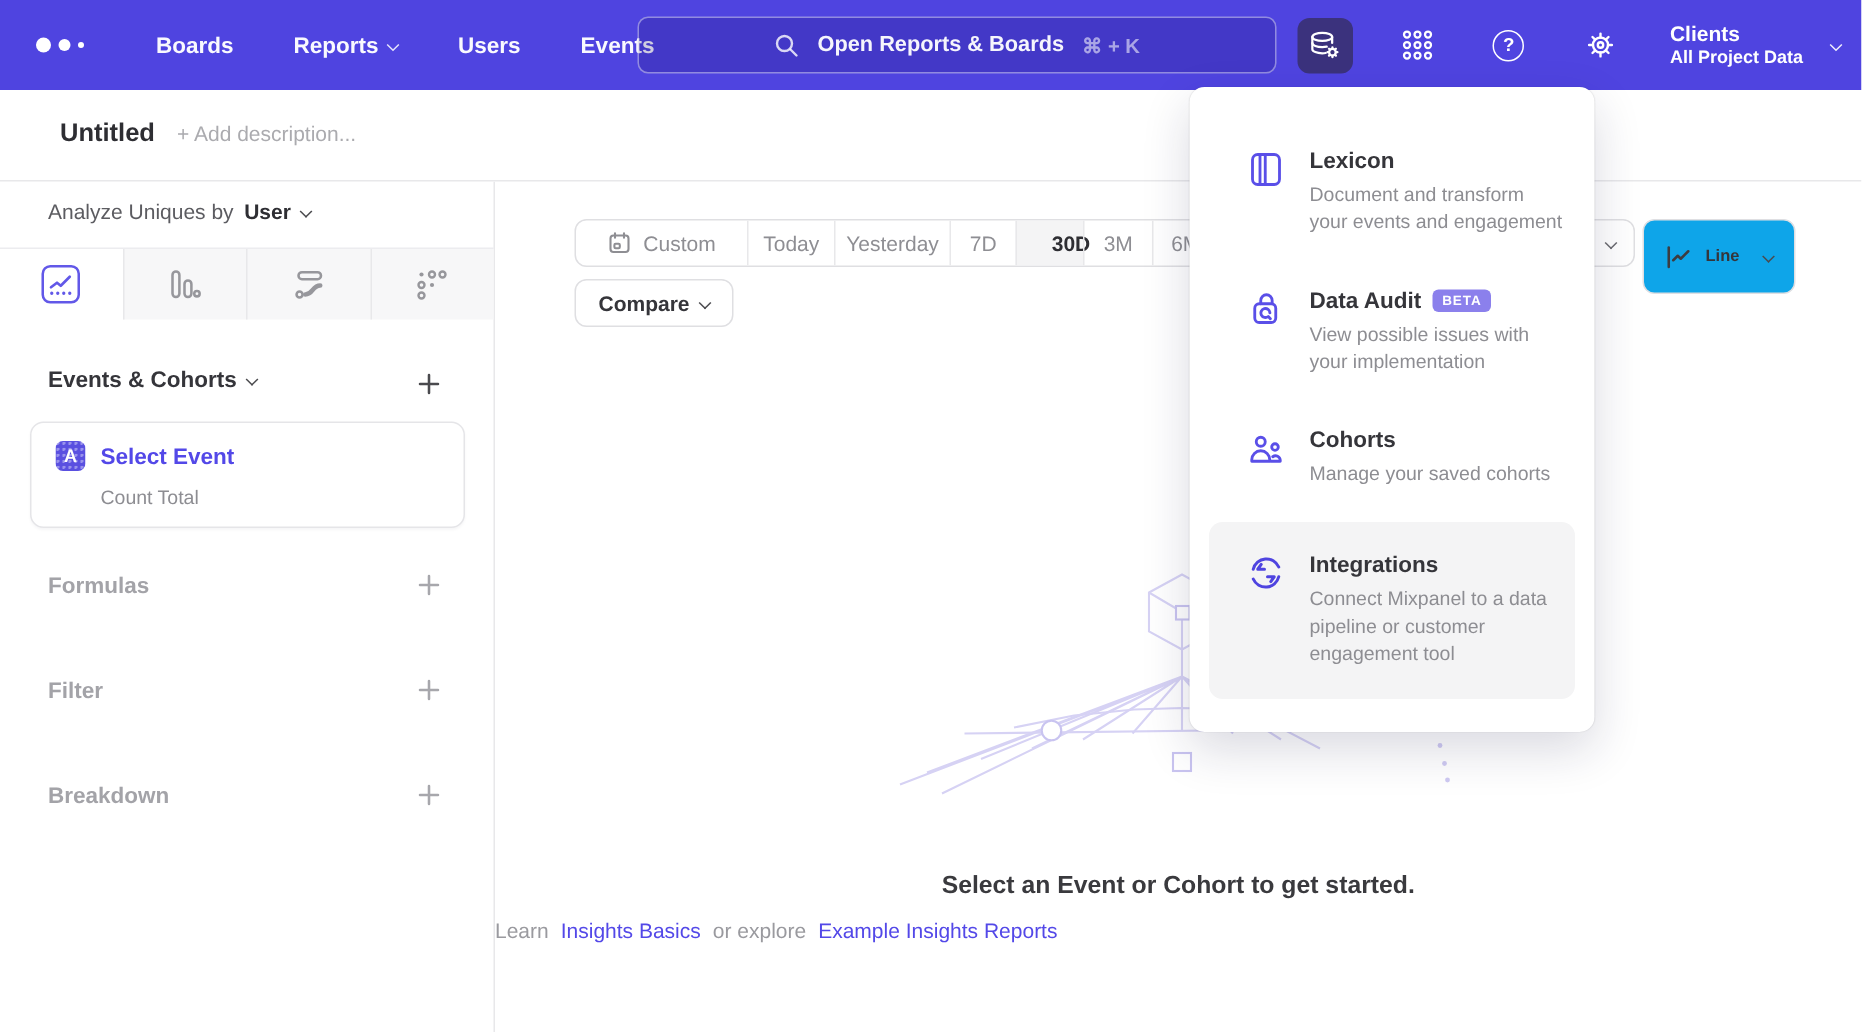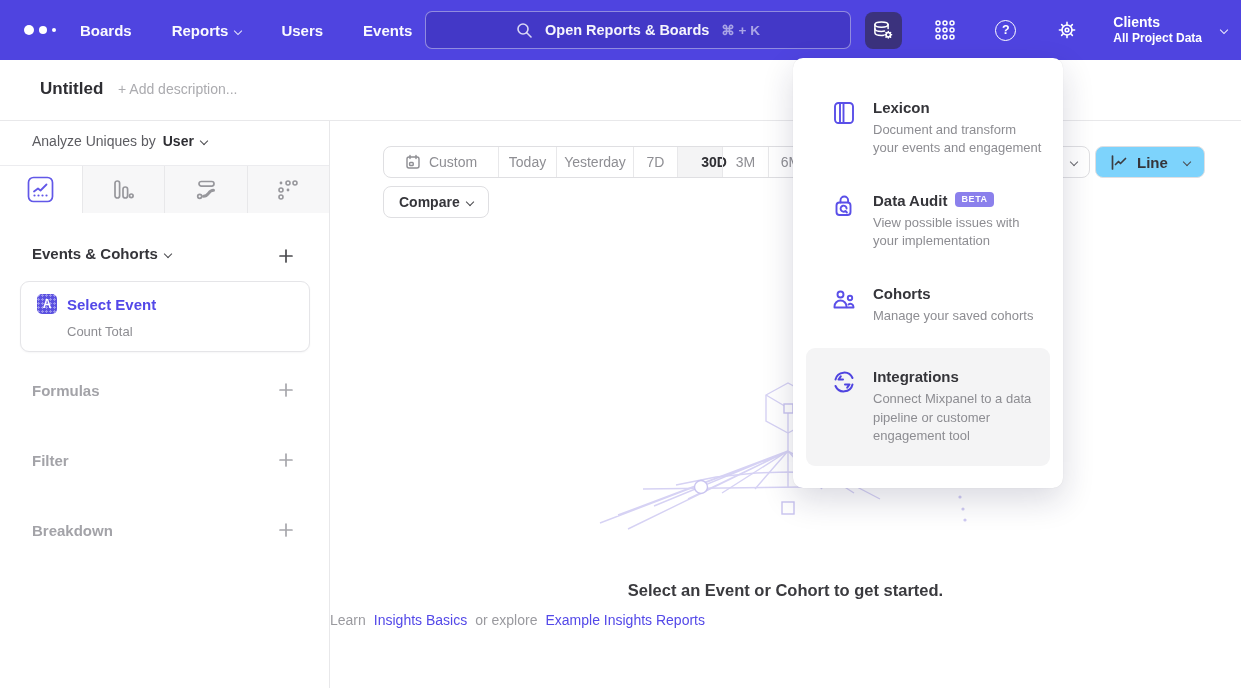--- a/index.html
+++ b/index.html
@@ -9,21 +9,21 @@
     font-family:"Liberation Sans", sans-serif; color:#3a3a3e;
     -webkit-font-smoothing:antialiased;
   }
   .chev{display:inline-block;width:6px;height:6px;border-right:1.6px solid currentColor;border-bottom:1.6px solid currentColor;transform:rotate(45deg);margin-left:7px;vertical-align:2px;}
 
   
   .topbar{position:absolute;left:0;top:0;width:1241px;height:60px;background:#4f44e0;display:flex;align-items:center;z-index:20;}
   .logo{display:flex;align-items:center;gap:5px;margin-left:24px;width:40px;}
   .logo i{display:block;border-radius:50%;background:#fff;}
   .logo .d1{width:10px;height:10px}.logo .d2{width:8px;height:8px}.logo .d3{width:4px;height:4px}
-  .nav-links{display:flex;align-items:center;gap:40px;margin-left:16px;}
+  .nav-links{display:flex;align-items:center;gap:40px;margin-left:40px;}
   .nav-link{color:rgba(255,255,255,.97);font-size:15px;font-weight:600;cursor:pointer;white-space:nowrap;}
   .nav-link .chev{border-color:rgba(255,255,255,.85);}
   .searchbar{position:absolute;left:425px;top:11px;width:426px;height:38px;border:1px solid rgba(255,255,255,.42);background:rgba(15,5,90,.18);border-radius:7px;display:flex;align-items:center;justify-content:center;gap:12px;cursor:text;}
   .searchbar .ph{color:rgba(255,255,255,.95);font-size:14.5px;font-weight:600;}
   .searchbar .kbd{color:rgba(255,255,255,.55);font-size:13.5px;font-weight:600;}
   .topbar-right{position:absolute;right:14px;top:0;height:60px;display:flex;align-items:center;gap:24px;}
   .icon-btn{width:37px;height:37px;border-radius:8px;display:flex;align-items:center;justify-content:center;cursor:pointer;}
   .icon-btn.active{background:#3b327d;}
   .help-circle{width:21px;height:21px;border:1.7px solid #fff;border-radius:50%;color:#fff;font-size:12.5px;font-weight:700;display:flex;align-items:center;justify-content:center;}
   .project{display:flex;align-items:center;gap:12px;color:#fff;cursor:pointer;margin-left:4px;}
@@ -67,35 +67,35 @@
   
   .canvas{position:absolute;left:330px;top:121px;right:0;bottom:0;background:#fff;}
   .date-control{position:absolute;left:53px;top:25px;width:707px;height:32px;border:1px solid #dfdfe2;border-radius:8px;background:#fff;display:flex;overflow:hidden;}
   .seg{display:flex;align-items:center;justify-content:center;gap:8px;font-size:14px;color:#8e8e93;cursor:pointer;white-space:nowrap;}
   .seg + .seg{border-left:1px solid #e8e8ea;}
   .seg.selected{background:#f4f4f5;color:#2e2e33;font-weight:700;padding-left:28px;}
   .seg.filler{flex:1;cursor:default;}
   .seg.chev-seg{width:31px;color:#6a6a6f;}
   .seg.chev-seg .chev{margin-left:0;}
   .w-custom{width:114px}.w-today{width:58px}.w-yest{width:77px}.w-7d{width:44px}.w-30d{width:45px}.w-3m{width:46px}.w-6m{width:44px}
-  .chart-type-btn{position:absolute;left:765px;top:25px;height:32px;border:1px solid #dfdfe2;border-radius:8px;background:#7dd3fc;display:flex;align-items:center;gap:9px;padding:0 14px;font-size:15px;font-weight:600;color:#35353a;cursor:pointer;}
+  .chart-type-btn{position:absolute;left:765px;top:25px;height:50px;border:1px solid #dfdfe2;border-radius:8px;background:#0ea5e9;display:flex;align-items:center;gap:9px;padding:0 14px;font-size:11px;font-weight:600;color:#35353a;cursor:pointer;}
   .compare-btn{position:absolute;left:53px;top:65px;height:32px;border:1px solid #dfdfe2;border-radius:8px;background:#fff;display:flex;align-items:center;padding:0 15px;font-size:14px;font-weight:600;color:#35353a;cursor:pointer;}
   .compare-btn .chev,.chart-type-btn .chev{border-color:#4a4a4e;}
   .illus{position:absolute;left:268px;top:252px;}
   .es-heading{position:absolute;left:0;right:0;top:460px;text-align:center;font-size:16.5px;font-weight:700;color:#3a3a3e;}
   .es-sub{position:absolute;left:0;right:0;top:491px;display:flex;justify-content:flex-start;gap:8px;font-size:14px;color:#9a9a9f;}
   .es-link{color:#5348e8;font-weight:400;cursor:pointer;text-decoration:none;}
 
   
   .panel{position:absolute;left:793px;top:58px;width:270px;min-height:402px;background:#fff;border-radius:10px;box-shadow:0 12px 32px rgba(25,25,70,.16), 0 0 1px rgba(0,0,0,.12);z-index:60;padding:24px 0 16px;}
   .menu-item{display:flex;gap:16px;padding:17px 20px 17px 38px;cursor:pointer;}
   .menu-item.highlighted{background:#f4f4f5;border-radius:9px;margin:6px 13px 6px;padding:20px 14px 20px 25px;}
   .mi-icon{flex:0 0 26px;height:26px;margin-top:1px;}
   .mi-text{width:172px;}
-  .mi-title{font-size:15px;font-weight:700;color:#35353a;display:flex;align-items:flex-start;gap:8px;}
+  .mi-title{font-size:15px;font-weight:700;color:#35353a;display:flex;align-items:center;gap:8px;}
   .beta-badge{background:#8b80ec;color:#fff;font-size:9px;font-weight:700;letter-spacing:.6px;padding:2.5px 6px;border-radius:4px;}
   .mi-desc{margin-top:5px;font-size:13px;line-height:1.42;color:#8d8d92;}
 </style>
 </head>
 <body>
 
 <div class="topbar">
   <div class="logo">
       <i class="d1"></i>
       <i class="d2"></i>

